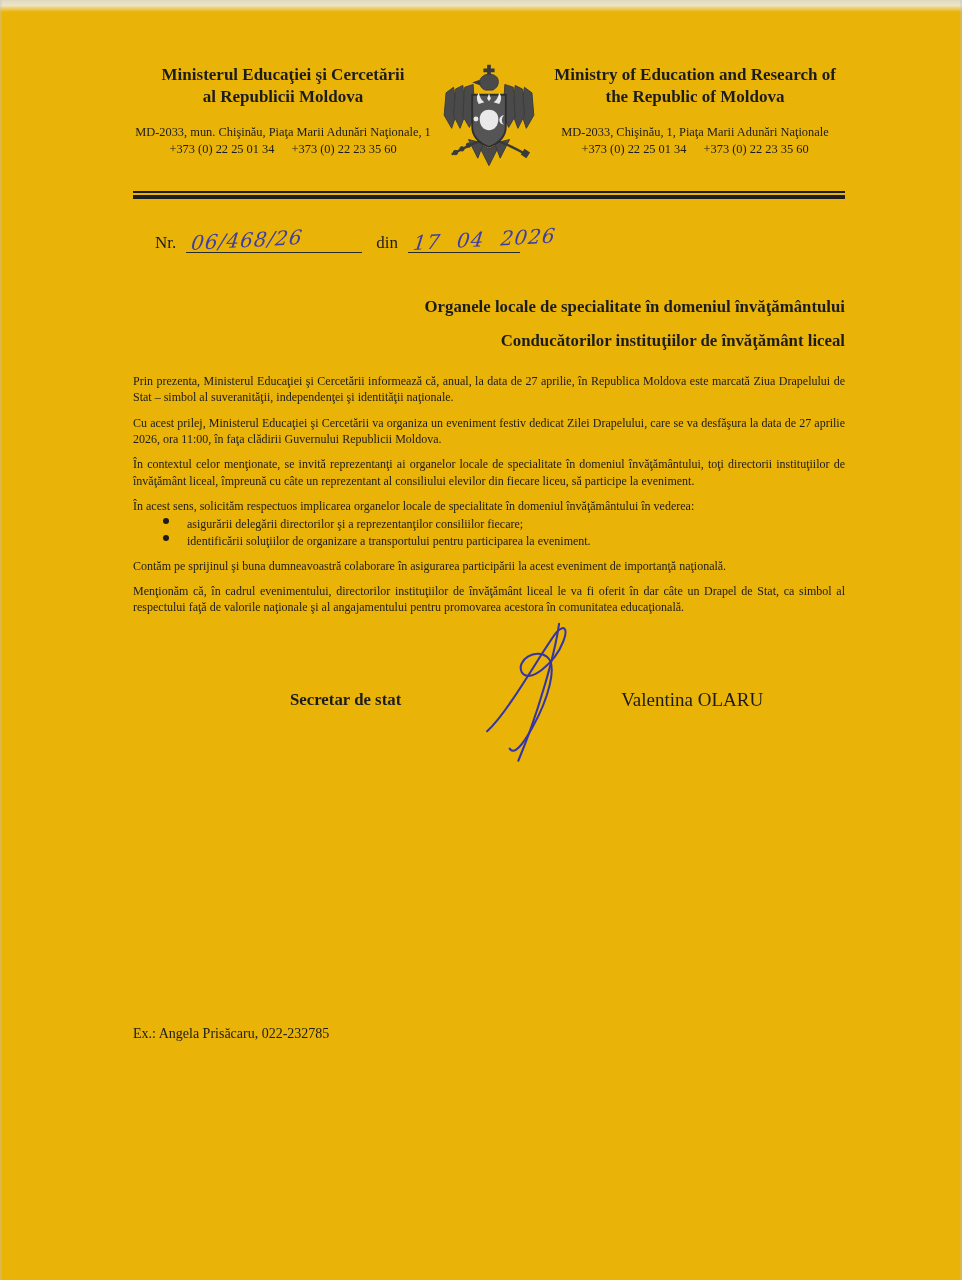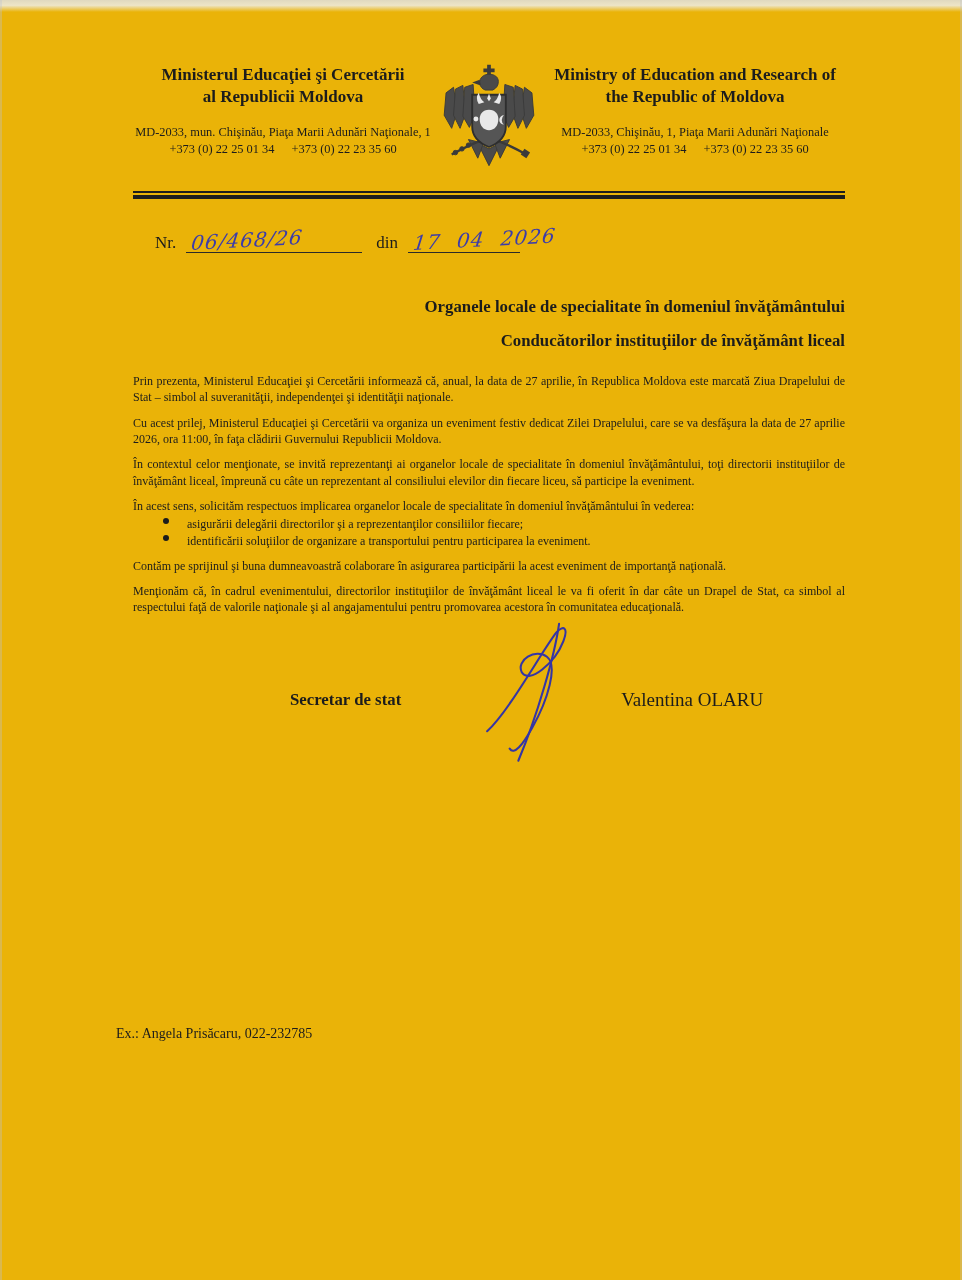--- a/index.html
+++ b/index.html
@@ -65,21 +65,21 @@
   .bullet-dot { width: 6px; height: 6px; border-radius: 50%; background: #1c1c1c; flex: 0 0 auto; margin-right: 18px; position: relative; top: -4px; }
 
   
   .sig-row { display: flex; align-items: center; margin-top: 52px; height: 64px; gap: 32px; }
   .sig-role { margin-left: 157px; font-weight: bold; font-size: 16.8px; }
   .sig-scribble { width: 104px; height: 150px; margin: -52px 6px -40px 42px; flex: 0 0 auto; }
   .sig-scribble svg { width: 100%; height: 100%; overflow: visible; }
   .sig-name { font-weight: normal; font-size: 19px; margin-left: 4px; }
 
   
-  .executor { position: absolute; left: 116px; top: 1026px; font-size: 14px; }
+  .executor { position: absolute; left: 133px; top: 1026px; font-size: 14px; }
 </style>
 </head>
 <body>
 
 <div class="page">
   <div class="scan-top"></div>
   <div class="edge-l"></div>
   <div class="edge-r"></div>
 
   <div class="content">

